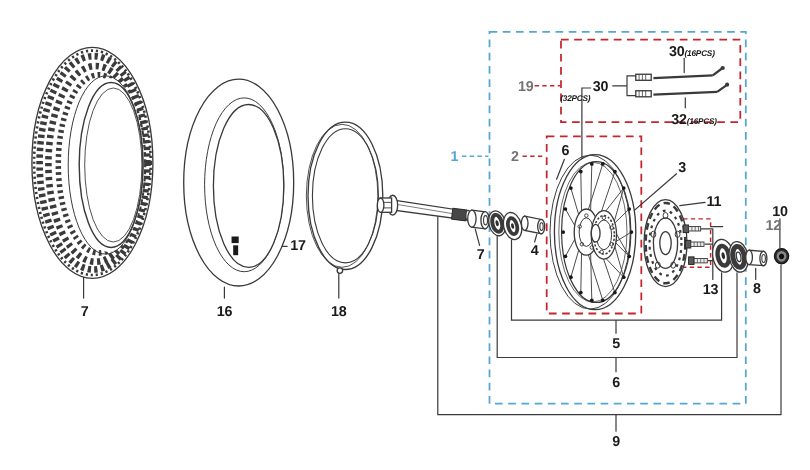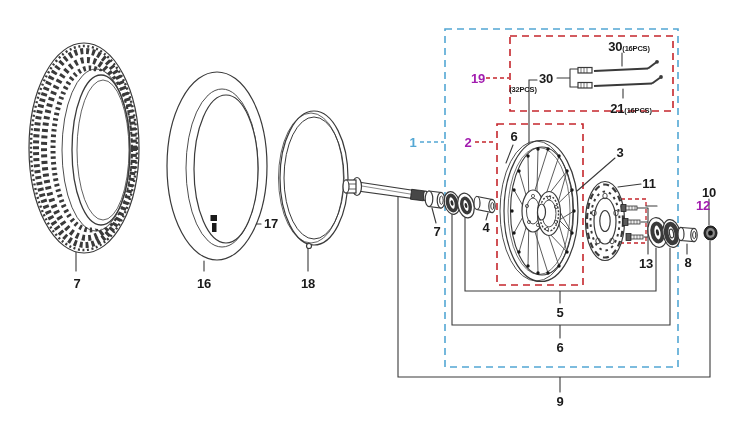--- a/index.html
+++ b/index.html
@@ -1,23 +1,23 @@
 <!DOCTYPE html>
 <html><head>
 <meta charset="utf-8">
 <style>
   html,body { margin:0; padding:0; background:#fff; }
   #stage { position:relative; width:736px; height:427px; background:#fff; overflow:hidden;
            font-family:"Liberation Sans", sans-serif; }
   #stage svg { position:absolute; left:0; top:0; }
   .callout { position:absolute; transform:translate(-50%,-50%); font-weight:700; font-size:13px;
              color:#1a1a1a; white-space:nowrap; letter-spacing:-0.2px; line-height:1; }
-  .c-red  { color:#a21caf; }
+  .c-red  { color:#737373; }
   .c-blue { color:#53a7d4; }
-  .qty { font-size:7.5px; font-weight:700; letter-spacing:-0.2px; }
+  .qty { font-size:7.5px; font-weight:700; letter-spacing:-0.2px;font-style:italic; }
   .boxd  { fill:none; stroke-width:1.6; stroke-dasharray:7 5; }
   .boxd2 { fill:none; stroke-width:1.3; stroke-dasharray:4 3; }
   .ld  { stroke:#3a3a3a; stroke-width:1.1; fill:none; stroke-linecap:round; }
   .ldd { stroke-width:1.4; stroke-dasharray:4 3; fill:none; }
   .pt  { stroke:#3a3a3a; stroke-width:1.2; fill:#fff; }
   .ptn { stroke:#3a3a3a; fill:none; }
   .spk { stroke:#4a4a4a; stroke-width:0.9; }
   .dot { fill:#181818; }
 </style>
 </head>
@@ -273,17 +273,17 @@
 <div class="callout c-red" style="left:703px;top:205px">12</div>
 <div class="callout" style="left:646px;top:263px">13</div>
 <div class="callout" style="left:514px;top:136px">6</div>
 <div class="callout" style="left:77px;top:283px">7</div>
 <div class="callout" style="left:204px;top:283px">16</div>
 <div class="callout" style="left:271px;top:223px">17</div>
 <div class="callout" style="left:308px;top:283px">18</div>
 <div class="callout c-red" style="left:478px;top:78px">19</div>
 
 <div class="callout" style="left:629px;top:46px"><span>30</span><span class="qty">(16PCS)</span></div>
-<div class="callout" style="left:631px;top:108px"><span>21</span><span class="qty">(16PCS)</span></div>
+<div class="callout" style="left:631px;top:108px"><span>32</span><span class="qty">(16PCS)</span></div>
 <div class="callout" style="left:546px;top:78px">30</div>
 <div class="callout qty" style="left:523px;top:90px">(32PCS)</div>
 
 </div>
 
 </body></html>

